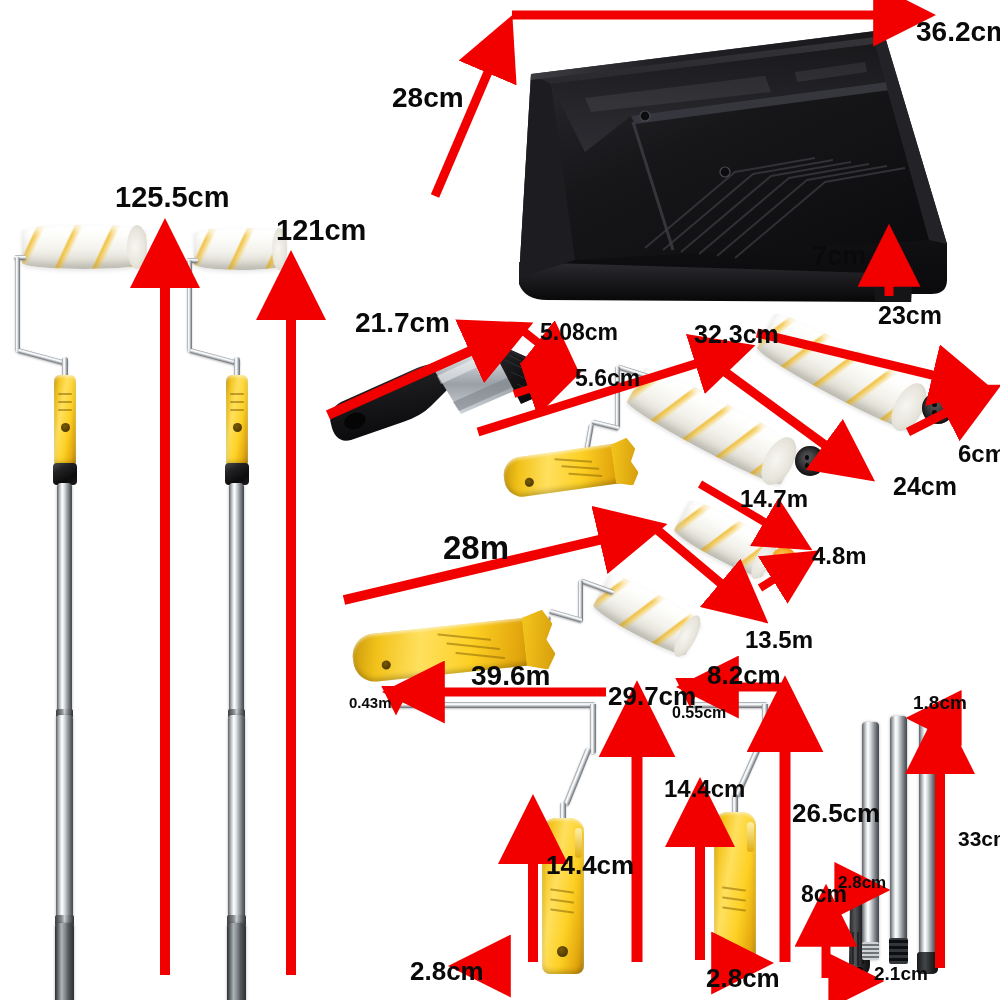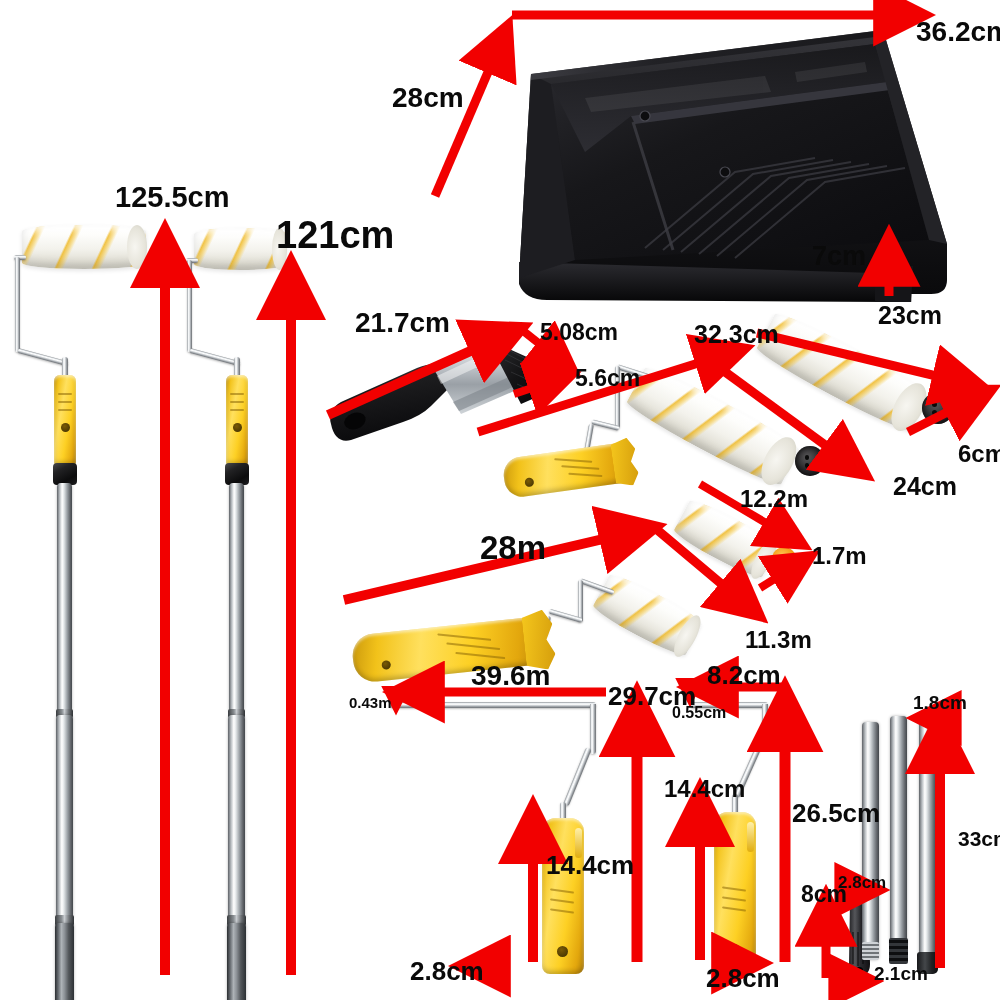--- a/index.html
+++ b/index.html
@@ -410,36 +410,36 @@
       <line x1="835" y1="981" x2="870" y2="981" stroke-width="8" marker-end="url(#ah)"></line>
 
       <line x1="954" y1="718" x2="920" y2="718" stroke-width="8" marker-end="url(#ah)"></line>
 
       <line x1="940" y1="968" x2="940" y2="722" stroke-width="10" marker-end="url(#ah)"></line>
     </g>
   </svg>
 
   <div>
     <span class="lbl" style="left:115px;top:183px;font-size:29px;">125.5cm</span>
-    <span class="lbl" style="left:276px;top:216px;font-size:38px;">121cm</span>
+    <span class="lbl" style="left:276px;top:216px;font-size:29px;">121cm</span>
     <span class="lbl" style="left:903px;top:18px;font-size:28px;margin-left:13px;">36.2cm</span>
     <span class="lbl" style="left:392px;top:84px;font-size:28px;">28cm</span>
     <span class="lbl" style="left:812px;top:243px;font-size:27px;">7cm</span>
     <span class="lbl" style="left:878px;top:303px;font-size:25px;">23cm</span>
     <span class="lbl" style="left:355px;top:309px;font-size:28px;">21.7cm</span>
     <span class="lbl" style="left:540px;top:321px;font-size:23px;">5.08cm</span>
     <span class="lbl" style="left:575px;top:367px;font-size:23px;">5.6cm</span>
     <span class="lbl" style="left:694px;top:322px;font-size:25px;">32.3cm</span>
 
     <span class="lbl" style="left:958px;top:442px;font-size:24px;">6cm</span>
     <span class="lbl" style="left:893px;top:474px;font-size:25px;">24cm</span>
-    <span class="lbl" style="left:740px;top:487px;font-size:24px;">12.2m</span>
-    <span class="lbl" style="left:812px;top:544px;font-size:24px;">1.7m</span>
-    <span class="lbl" style="left:443px;top:531px;font-size:33px;margin-left:37px;">28m</span>
-    <span class="lbl" style="left:745px;top:628px;font-size:24px;">11.3m</span>
+    <span class="lbl" style="left:740px;top:487px;font-size:24px;">14.7m</span>
+    <span class="lbl" style="left:812px;top:544px;font-size:24px;">4.8m</span>
+    <span class="lbl" style="left:443px;top:531px;font-size:33px;">28m</span>
+    <span class="lbl" style="left:745px;top:628px;font-size:24px;">13.5m</span>
     <span class="lbl" style="left:471px;top:662px;font-size:28px;">39.6m</span>
     <span class="lbl" style="left:349px;top:695px;font-size:15px;">0.43m</span>
     <span class="lbl" style="left:608px;top:683px;font-size:26px;">29.7cm</span>
     <span class="lbl" style="left:546px;top:852px;font-size:26px;">14.4cm</span>
     <span class="lbl" style="left:410px;top:958px;font-size:26px;">2.8cm</span>
     <span class="lbl" style="left:707px;top:662px;font-size:26px;">8.2cm</span>
     <span class="lbl" style="left:672px;top:705px;font-size:16px;">0.55cm</span>
     <span class="lbl" style="left:664px;top:777px;font-size:24px;">14.4cm</span>
     <span class="lbl" style="left:792px;top:800px;font-size:26px;">26.5cm</span>
     <span class="lbl" style="left:706px;top:965px;font-size:26px;">2.8cm</span>

